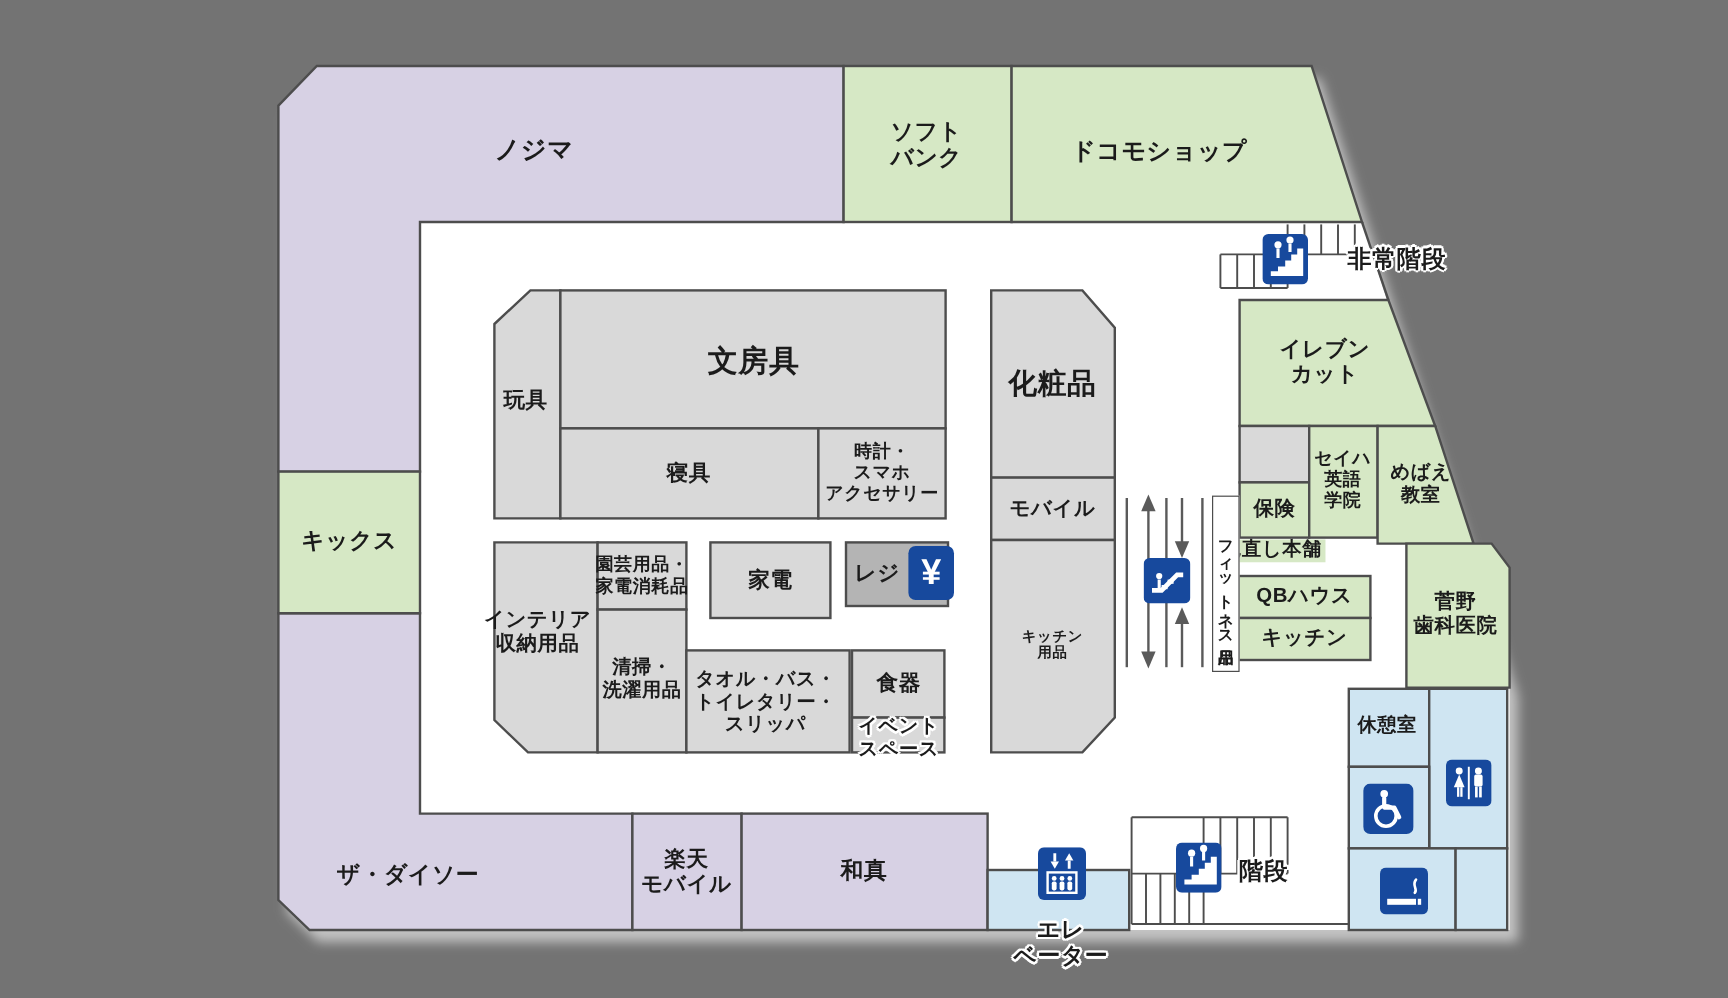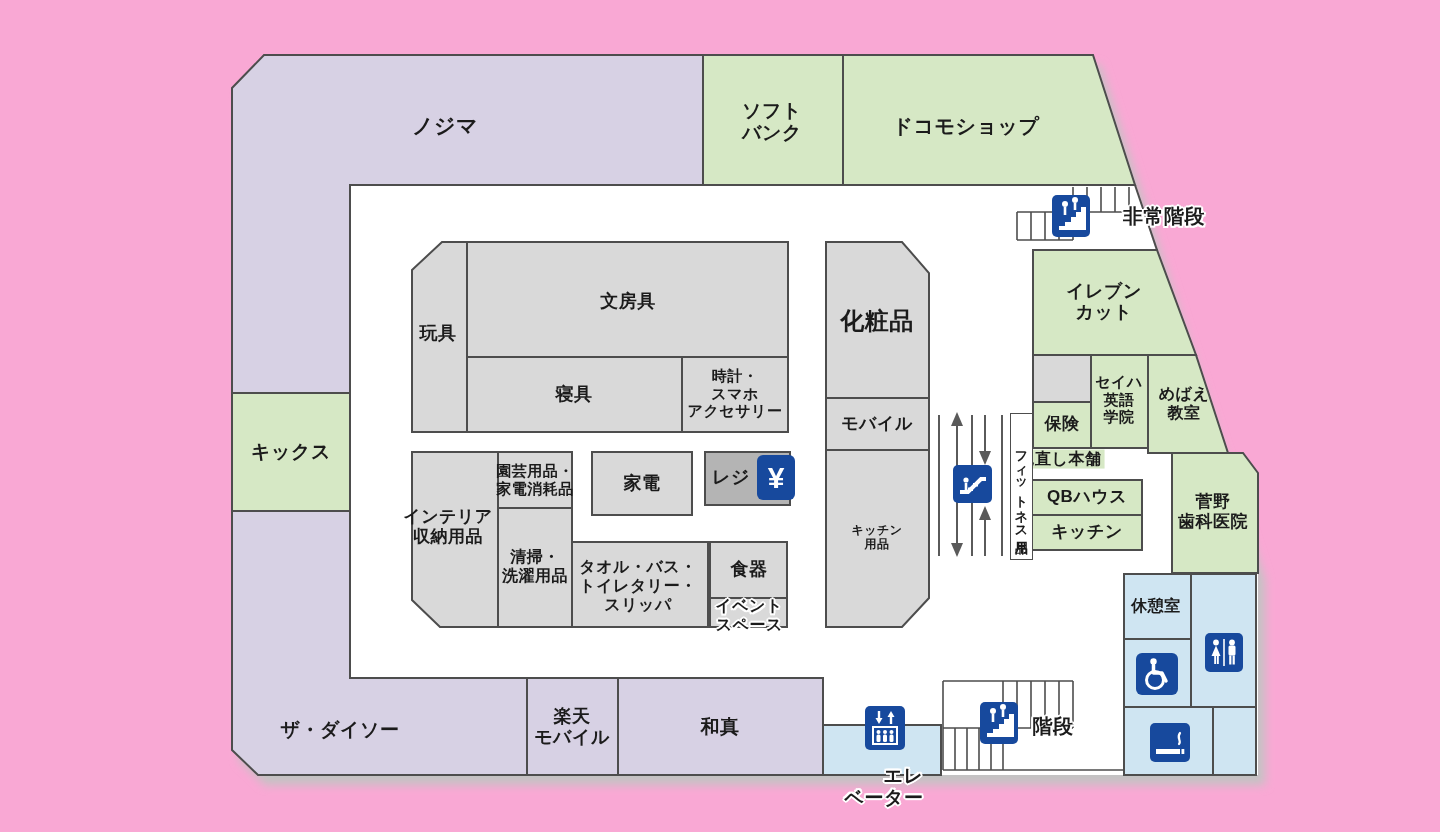--- a/index.html
+++ b/index.html
@@ -1,22 +1,22 @@
 <!DOCTYPE html>
 <html><head>
 <meta charset="utf-8">
 <style>
   html,body{margin:0;padding:0;background:#fff;}
   body{font-family:"Liberation Sans","DejaVu Sans",sans-serif;}
-  #stage{position:relative;width:1440px;height:832px;background:#f9a8d4;overflow:hidden;}
+  #stage{position:relative;width:1440px;height:832px;background:#737373;overflow:hidden;}
   #shapes{position:absolute;left:0;top:0;}
   .lbl{position:absolute;transform:translate(-50%,-50%);font-weight:700;color:#1b1b1b;
        white-space:pre-line;text-align:center;line-height:1.18;letter-spacing:0.5px;}
   .halo{text-shadow:2px 0 0 #fff,-2px 0 0 #fff,0 2px 0 #fff,0 -2px 0 #fff,
-        1.5px 1.5px 0 #fff,-1.5px -1.5px 0 #fff,1.5px -1.5px 0 #fff,-1.5px 1.5px 0 #fff;text-align:right;}
+        1.5px 1.5px 0 #fff,-1.5px -1.5px 0 #fff,1.5px -1.5px 0 #fff,-1.5px 1.5px 0 #fff;}
   .pill{background:#d6e8c5;padding:0 3px;}
   .vert{writing-mode:vertical-rl;text-orientation:upright;line-height:1;}
   .icn{position:absolute;}
   .fitbox{position:absolute;background:#fff;border:1.5px solid #4d4d4d;
           display:flex;align-items:center;justify-content:center;}
   .yen{position:absolute;background:#17499d;border-radius:6px;color:#fff;font-weight:700;
        display:flex;align-items:center;justify-content:center;}
 </style>
 </head>
 <body>
@@ -140,21 +140,21 @@
 <div class="lbl" style="left:1184px;top:404px;font-size:16px;">めばえ
 教室</div>
 <div class="lbl" style="left:1062px;top:424px;font-size:17px;">保険</div>
 <div class="lbl pill" style="left:1060px;top:459px;font-size:16px;">見直し本舗</div>
 <div class="lbl" style="left:1087px;top:497px;font-size:17px;">QBハウス</div>
 <div class="lbl" style="left:1087px;top:532px;font-size:17px;">キッチン</div>
 <div class="lbl" style="left:1213px;top:512px;font-size:17px;">菅野
 歯科医院</div>
 
 <div class="lbl" style="left:438px;top:334px;font-size:18px;">玩具</div>
-<div class="lbl" style="left:628px;top:302px;font-size:18px;text-align:right;">文房具</div>
+<div class="lbl" style="left:628px;top:302px;font-size:25px;text-align:right;">文房具</div>
 <div class="lbl" style="left:574px;top:395px;font-size:18px;">寝具</div>
 <div class="lbl" style="left:735px;top:394px;font-size:15px;">時計・
 スマホ
 アクセサリー</div>
 <div class="lbl" style="left:448px;top:527px;font-size:17px;">インテリア
 収納用品</div>
 <div class="lbl" style="left:535px;top:480px;font-size:15px;">園芸用品・
 家電消耗品</div>
 <div class="lbl" style="left:535px;top:567px;font-size:16px;">清掃・
 洗濯用品</div>

